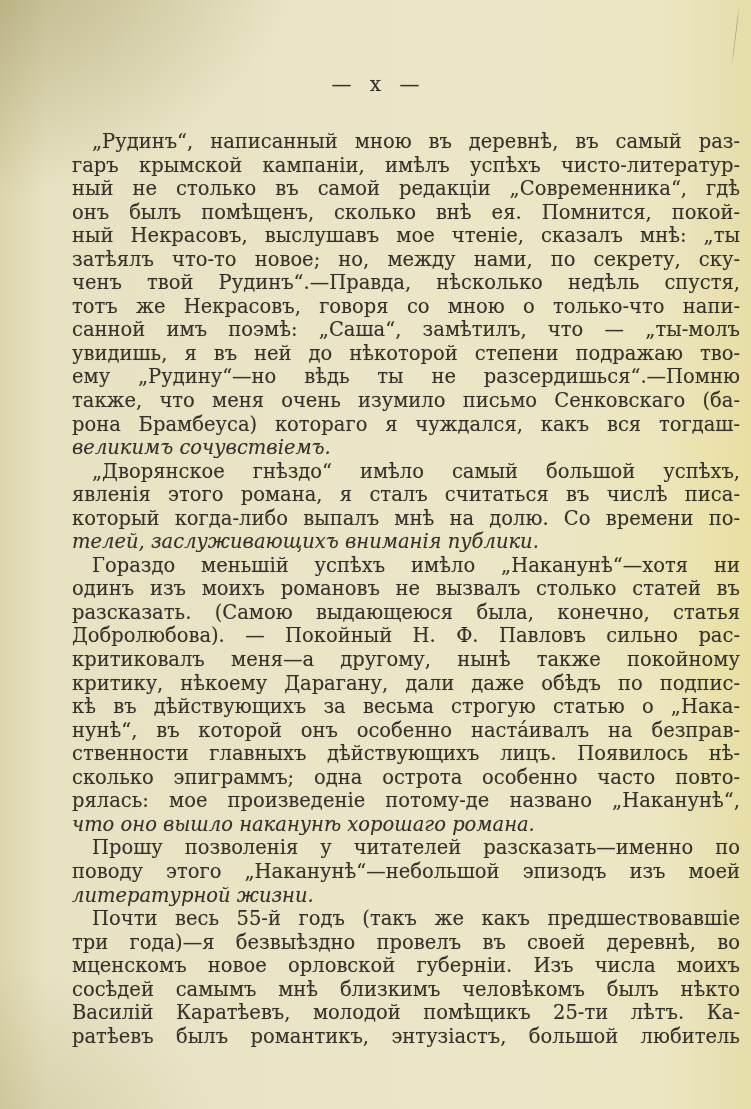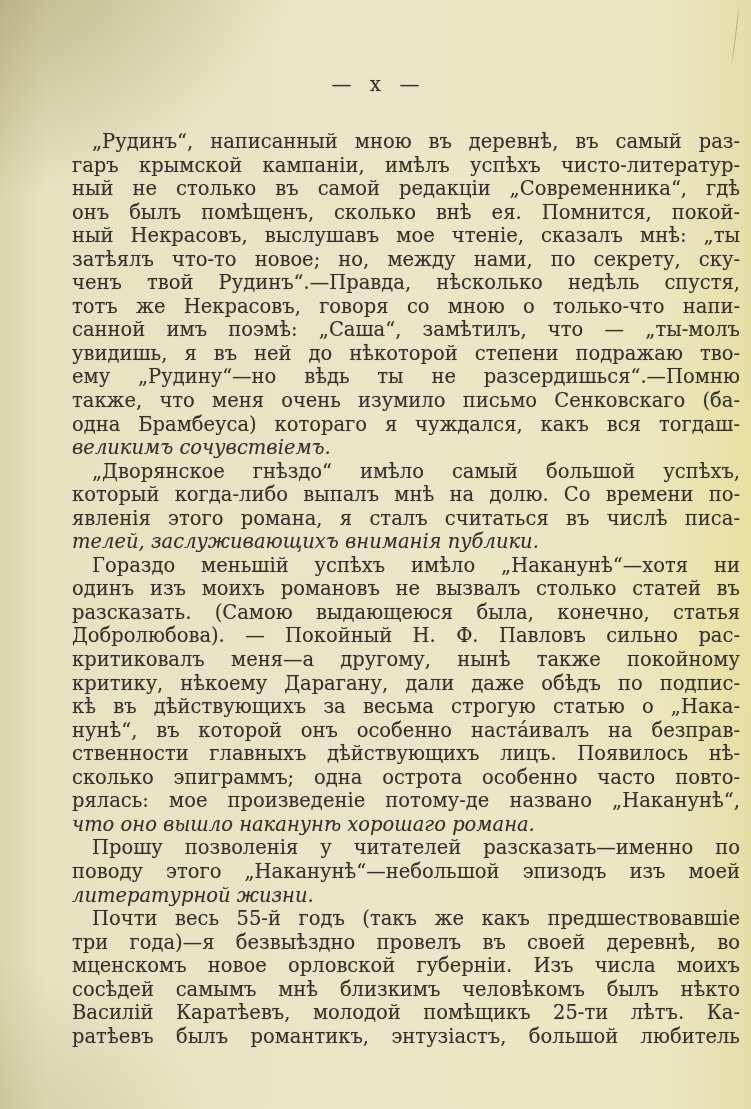--- a/index.html
+++ b/index.html
@@ -78,25 +78,25 @@
     <div class="line">ный не столько въ самой редакціи „Современника“, гдѣ</div>
     <div class="line">онъ былъ помѣщенъ, сколько внѣ ея. Помнится, покой-</div>
     <div class="line">ный Некрасовъ, выслушавъ мое чтеніе, сказалъ мнѣ: „ты</div>
     <div class="line">затѣялъ что-то новое; но, между нами, по секрету, ску-</div>
     <div class="line">ченъ твой Рудинъ“.—Правда, нѣсколько недѣль спустя,</div>
     <div class="line">тотъ же Некрасовъ, говоря со мною о только-что напи-</div>
     <div class="line">санной имъ поэмѣ: „Саша“, замѣтилъ, что — „ты-молъ</div>
     <div class="line">увидишь, я въ ней до нѣкоторой степени подражаю тво-</div>
     <div class="line">ему „Рудину“—но вѣдь ты не разсердишься“.—Помню</div>
     <div class="line">также, что меня очень изумило письмо Сенковскаго (ба-</div>
-    <div class="line">одна Брамбеуса) котораго я чуждался, какъ вся тогдаш-</div>
+    <div class="line">рона Брамбеуса) котораго я чуждался, какъ вся тогдаш-</div>
     <div class="line no-just">великимъ сочувствіемъ.</div>
     <div class="line indent">„Дворянское гнѣздо“ имѣло самый большой успѣхъ,</div>
+    <div class="line">явленія этого романа, я сталъ считаться въ числѣ писа-</div>
     <div class="line">который когда-либо выпалъ мнѣ на долю. Со времени по-</div>
-    <div class="line">явленія этого романа, я сталъ считаться въ числѣ писа-</div>
     <div class="line no-just">телей, заслуживающихъ вниманія публики.</div>
     <div class="line indent">Гораздо меньшій успѣхъ имѣло „Наканунѣ“—хотя ни</div>
     <div class="line">одинъ изъ моихъ романовъ не вызвалъ столько статей въ</div>
     <div class="line">разсказать. (Самою выдающеюся была, конечно, статья</div>
     <div class="line">Добролюбова). — Покойный Н. Ф. Павловъ сильно рас-</div>
     <div class="line">критиковалъ меня—а другому, нынѣ также покойному</div>
     <div class="line">критику, нѣкоему Дарагану, дали даже обѣдъ по подпис-</div>
     <div class="line">кѣ въ дѣйствующихъ за весьма строгую статью о „Нака-</div>
     <div class="line">нунѣ“, въ которой онъ особенно настáивалъ на безправ-</div>
     <div class="line">ственности главныхъ дѣйствующихъ лицъ. Появилось нѣ-</div>

